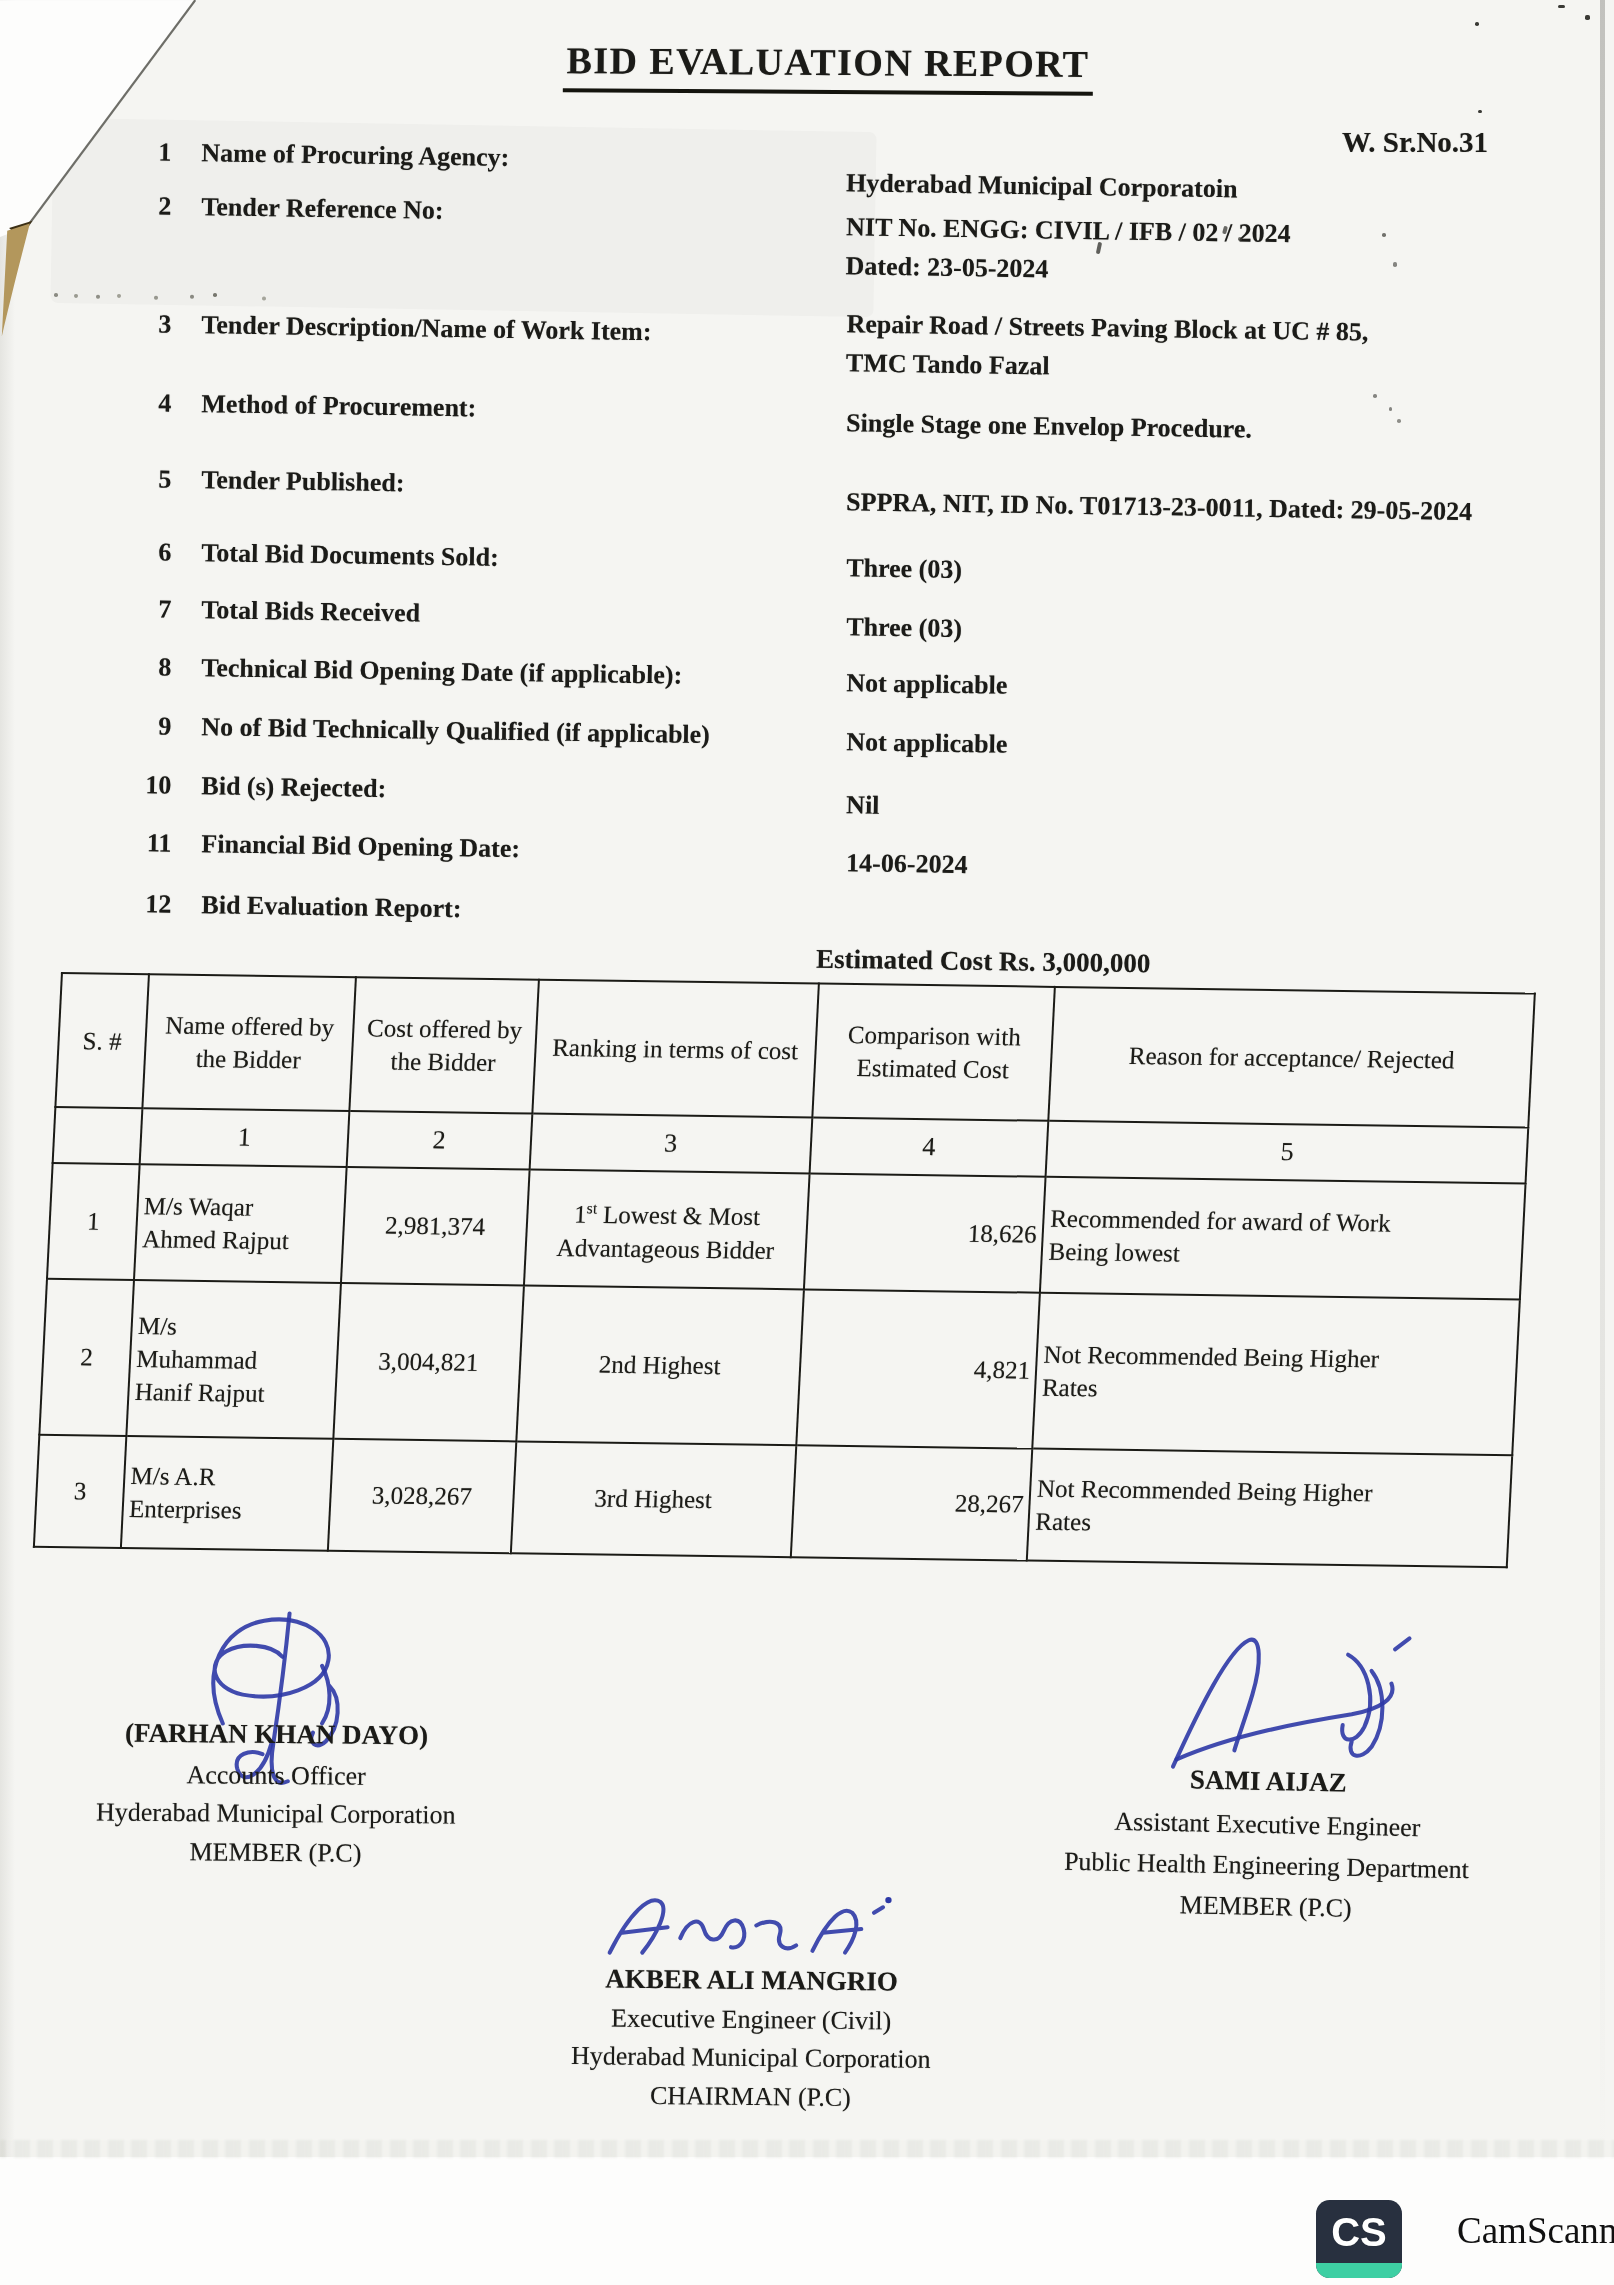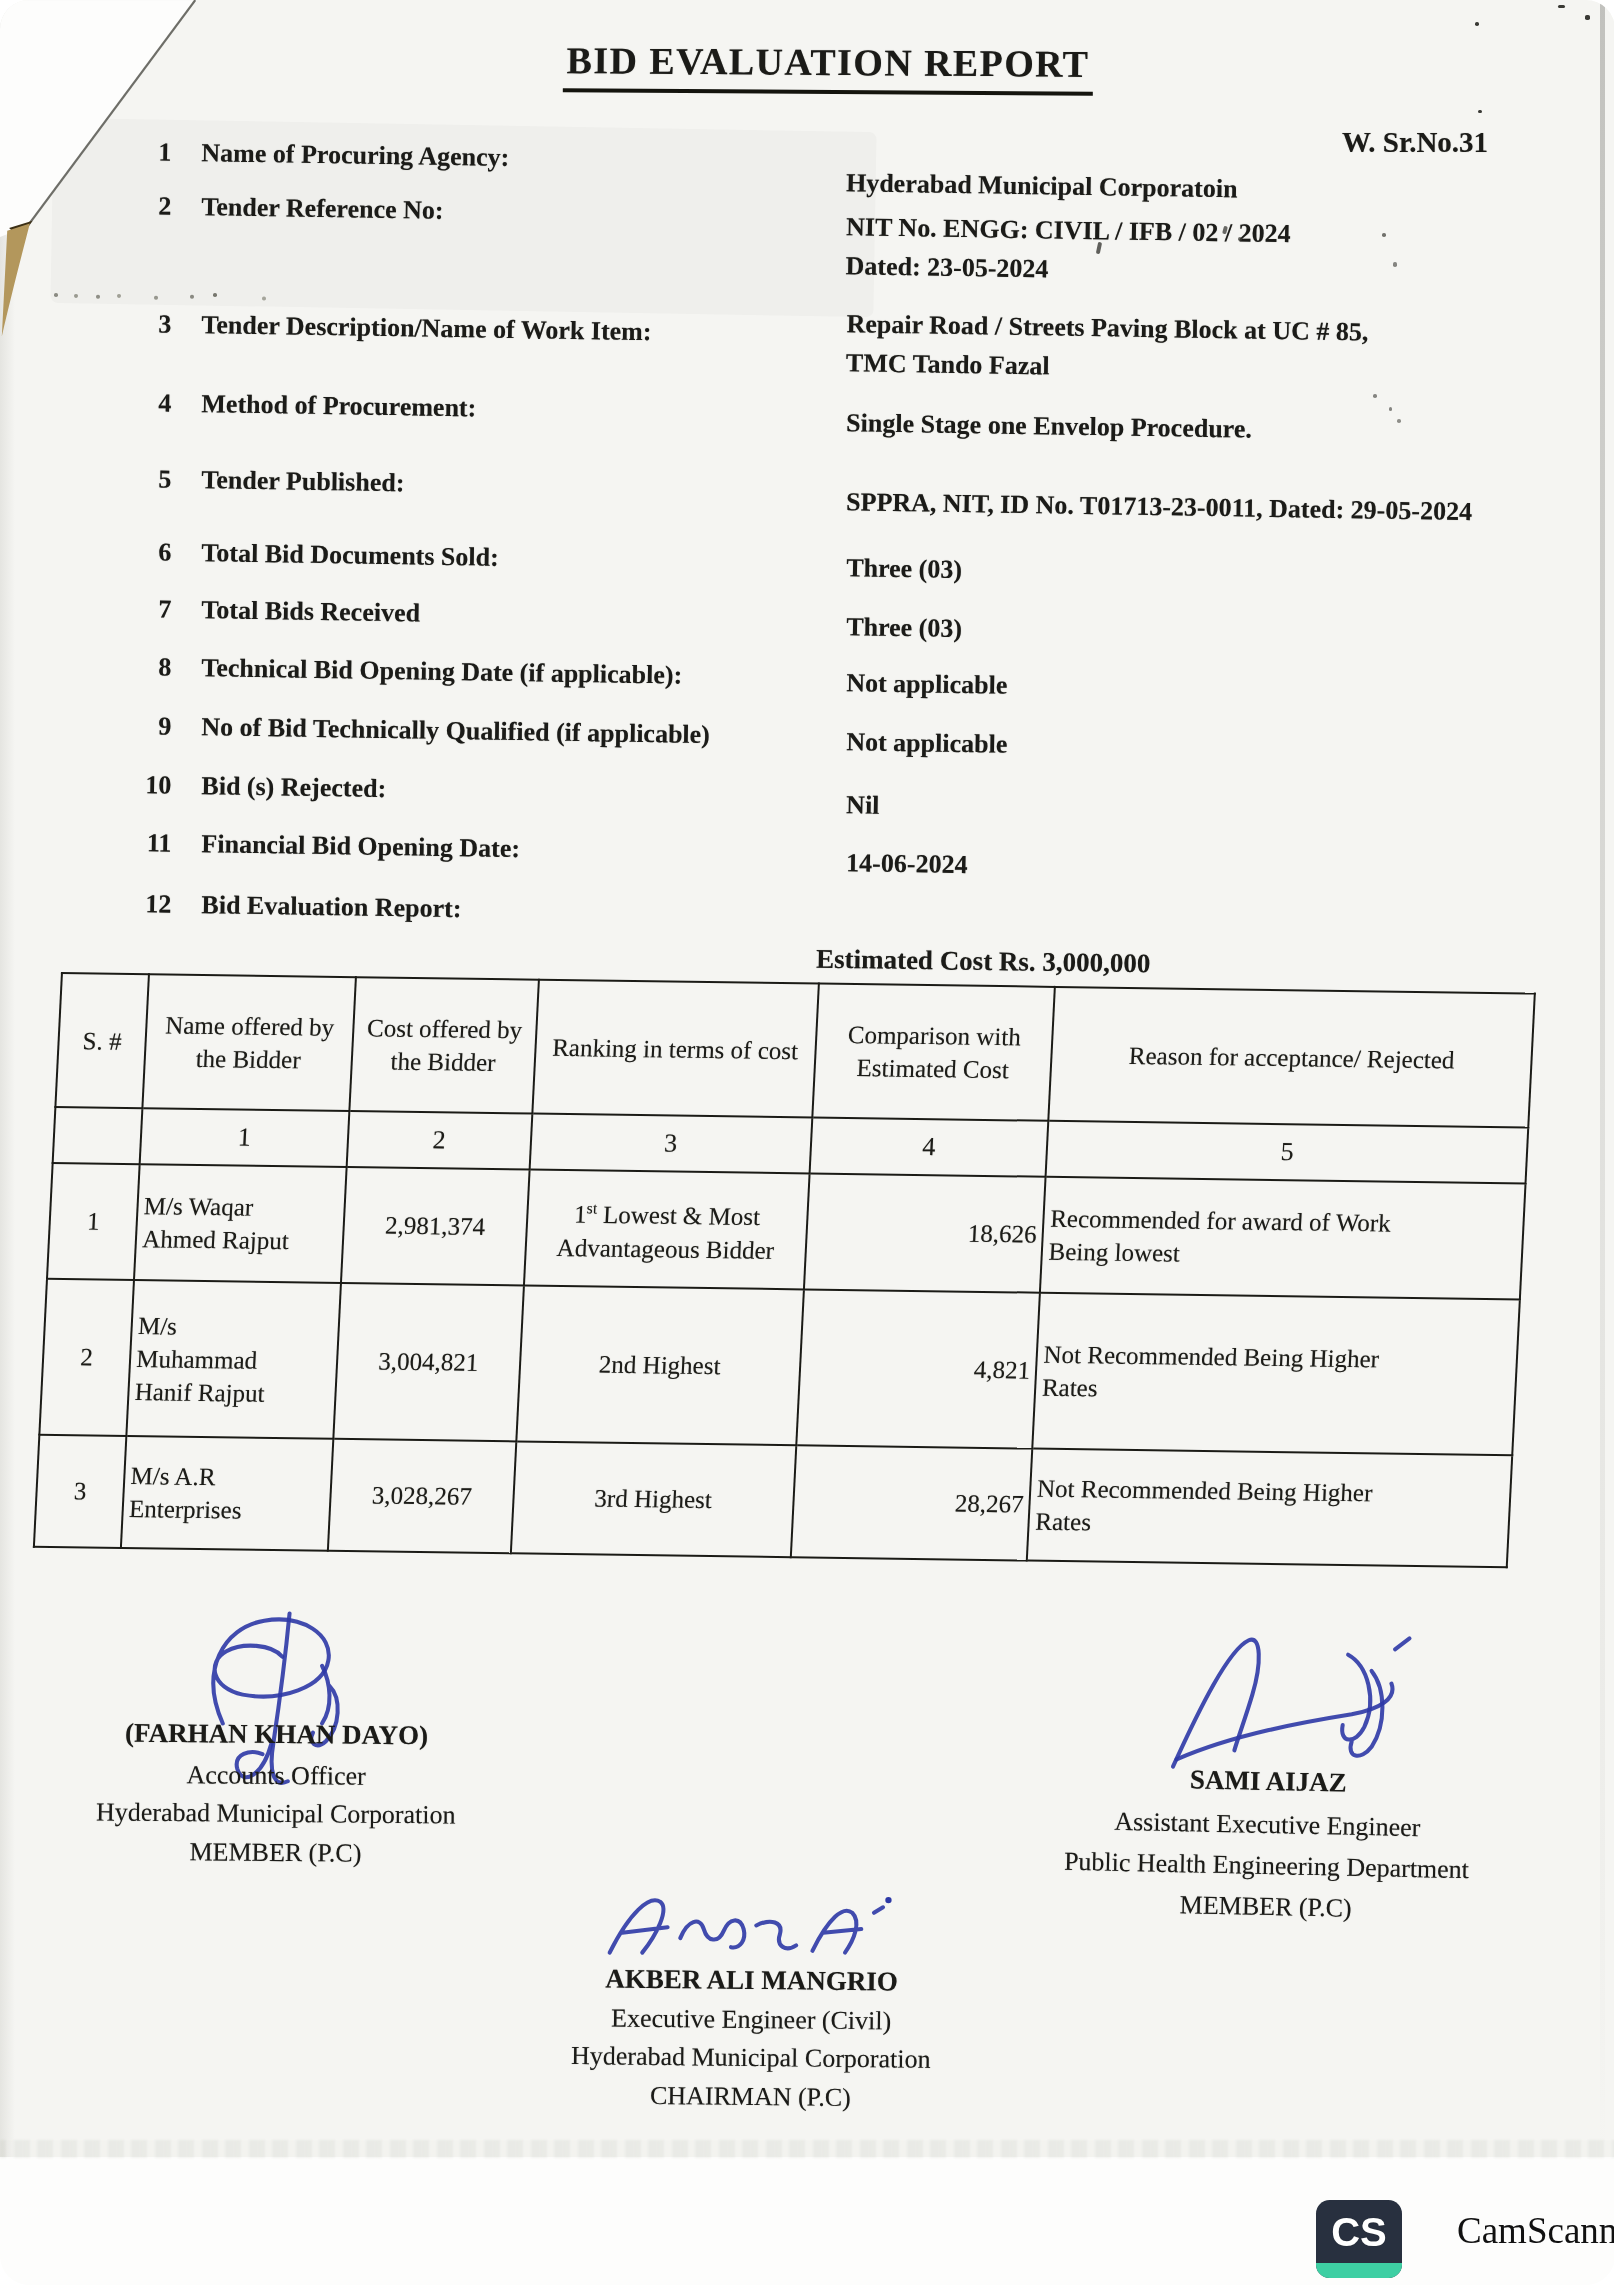--- a/index.html
+++ b/index.html
@@ -1,17 +1,17 @@
 <!DOCTYPE html>
 <html style="font-size:14.5px"><head>
 <meta charset="utf-8">
 <style>
   html,body{margin:0;padding:0;background:#ffffff;}
   .page{position:relative;width:1615px;height:2285px;background:#fdfdfc;overflow:hidden;
-        font-family:"Liberation Serif","DejaVu Serif",serif;color:#1b1b18;border-radius:29px;}
+        font-family:"Liberation Serif","DejaVu Serif",serif;color:#1b1b18;}
   .paper{position:absolute;left:0;top:0;width:1615px;height:2157px;background:#f5f5f2;}
   .edge-left{position:absolute;left:0;top:0;width:14.5px;height:2157px;
         background:linear-gradient(to right,rgba(110,110,100,.12),rgba(0,0,0,0));}
   .edge-right{position:absolute;left:1600px;top:0;width:4.5px;height:2153px;
         background:linear-gradient(to bottom,rgba(130,130,125,.45),rgba(130,130,125,.15) 60%,rgba(130,130,125,0));}
   .bottom-band{position:absolute;left:0;top:2140px;width:1615px;height:18px;opacity:.55;
         background:repeating-linear-gradient(90deg,rgba(150,158,140,.22) 0 6.3px,rgba(205,210,198,.10) 6.3px 13.6px,rgba(130,140,125,.18) 13.6px 23.5px);
         filter:blur(0.9px);}
   .wash{position:absolute;background:rgba(60,60,55,.03);border-radius:7.2px;}
   .soft{text-shadow:0 0 0.9px rgba(30,30,25,.45);}

